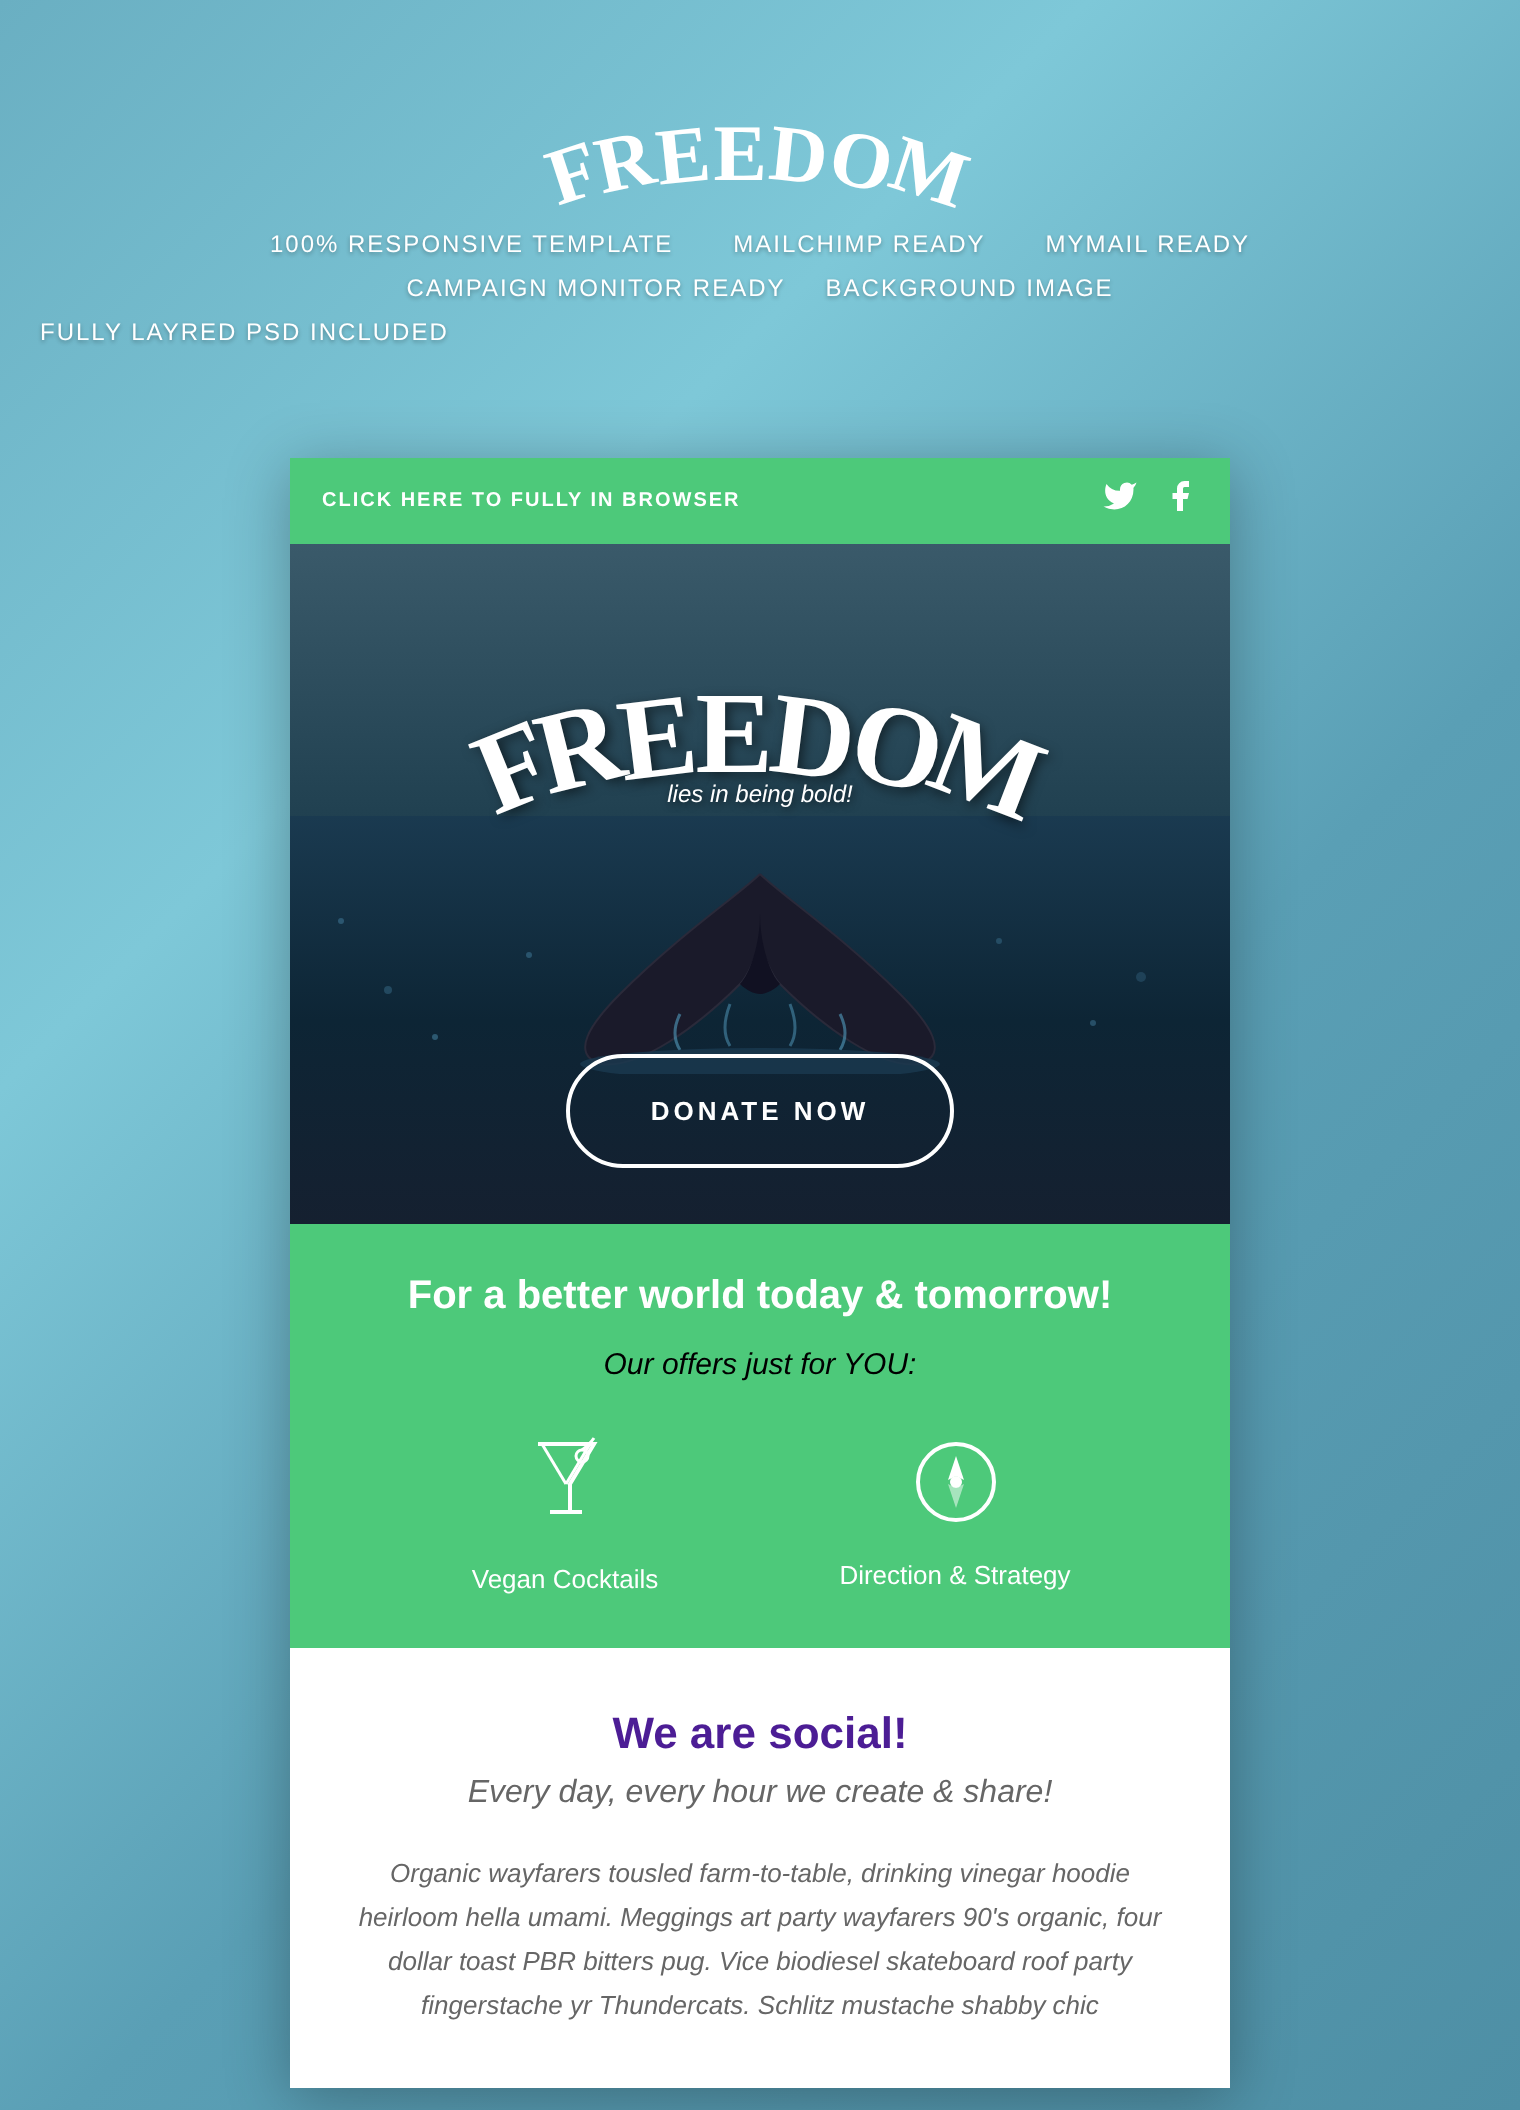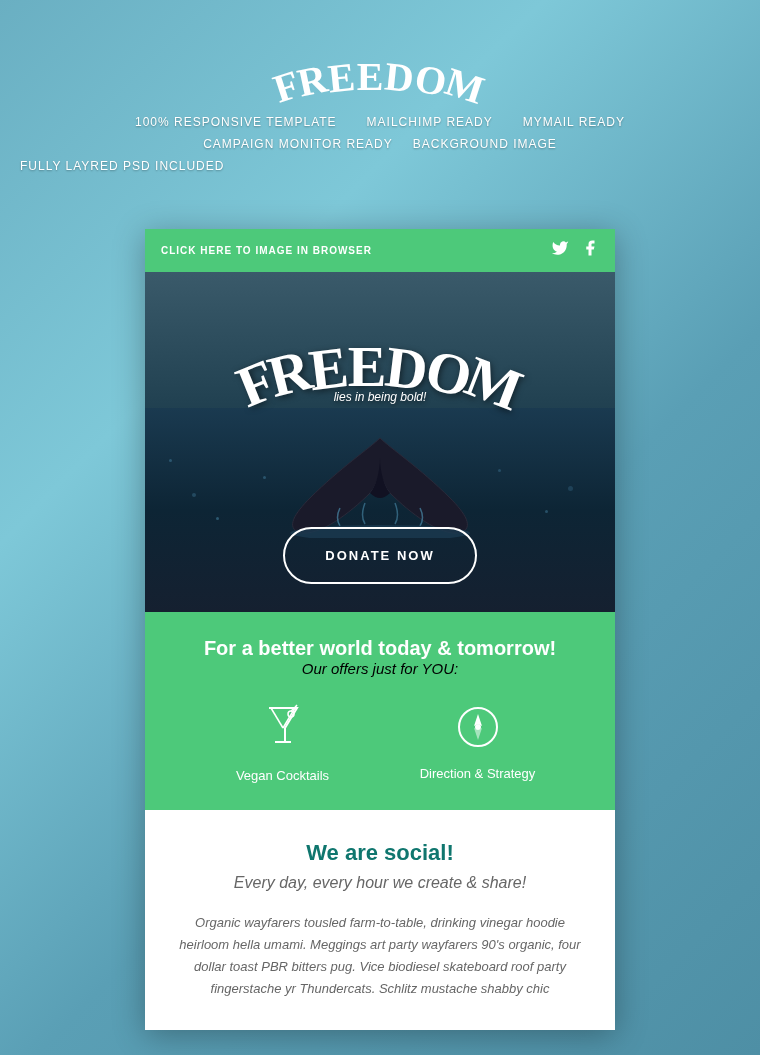--- a/index.html
+++ b/index.html
@@ -229,21 +229,21 @@
     .content-section {
       background: #4dc97a;
       padding: 25px 20px;
       text-align: center;
     }
 
     .content-title {
       font-size: 20px;
       font-weight: bold;
       color: white;
-      margin-bottom: 0;
+      margin-bottom: 14px;
     }
 
     .content-subtitle {
       font-size: 15px;
       color: #000000;
       font-style: italic;
       margin-bottom: 25px;
     }
 
     .icons-row {
@@ -277,21 +277,21 @@
     
     .social-section {
       background: white;
       padding: 30px 30px;
       text-align: center;
     }
 
     .social-title {
       font-size: 22px;
       font-weight: bold;
-      color: #0f766e;
+      color: #4c1d95;
       margin-bottom: 8px;
     }
 
     .social-subtitle {
       font-size: 16px;
       color: #666;
       font-style: italic;
       margin-bottom: 20px;
     }
 
@@ -330,21 +330,21 @@
       <span class="tagline-text">BACKGROUND IMAGE</span>
     </div>
     <div class="tagline-row3">
       <span class="tagline-text">FULLY LAYRED PSD INCLUDED</span>
     </div>
   </div>
 
   <div class="email-container">
 
     <div class="top-bar">
-      <a class="view-browser-link">CLICK HERE TO IMAGE IN BROWSER</a>
+      <a class="view-browser-link">CLICK HERE TO FULLY IN BROWSER</a>
       <div class="social-icons">
         <span class="social-icon">
           <svg width="18" height="18" viewBox="0 0 24 24" fill="white">
             <path d="M23 3a10.9 10.9 0 01-3.14 1.53 4.48 4.48 0 00-7.86 3v1A10.66 10.66 0 013 4s-4 9 5 13a11.64 11.64 0 01-7 2c9 5 20 0 20-11.5a4.5 4.5 0 00-.08-.83A7.72 7.72 0 0023 3z"></path>
           </svg>
         </span>
         <span class="social-icon">
           <svg width="18" height="18" viewBox="0 0 24 24" fill="white">
             <path d="M18 2h-3a5 5 0 00-5 5v3H7v4h3v8h4v-8h3l1-4h-4V7a1 1 0 011-1h3z"></path>
           </svg>

